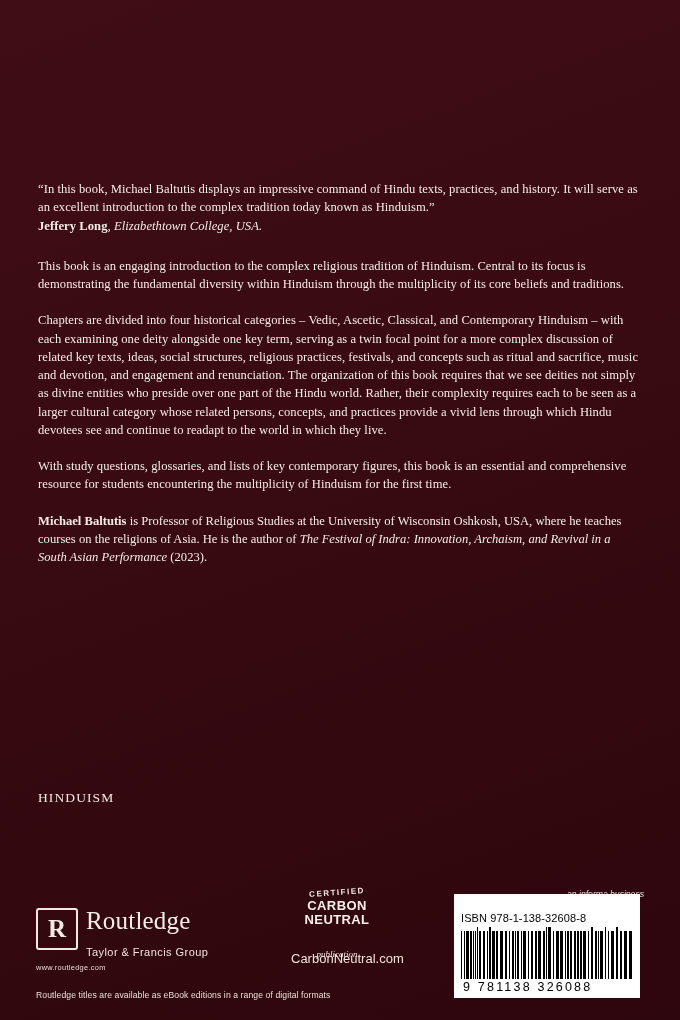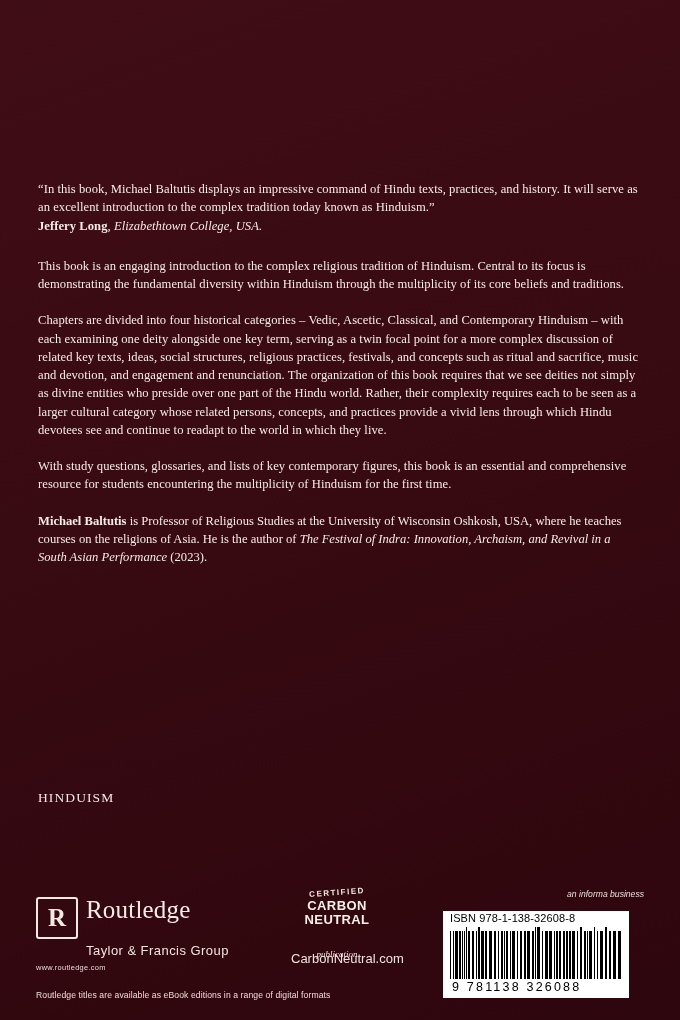--- a/index.html
+++ b/index.html
@@ -105,24 +105,24 @@
   }
   .logo-routledge {
     font-family: "Liberation Serif", serif;
     font-size: 25px;
     line-height: 1;
     letter-spacing: 0.2px;
     color: #f5ece6;
   }
   .logo-tf {
     font-family: "Liberation Sans", sans-serif;
-    font-size: 13px;
+    font-size: 11px;
     letter-spacing: 0.45px;
     color: #f0e4de;
-    margin-top: 21px;
+    margin-top: 13px;
   }
   .logo-url {
     position: absolute;
     left: 36px;
     bottom: 48px;
     font-family: "Liberation Sans", sans-serif;
     font-size: 7.4px;
     letter-spacing: 0.3px;
     color: #e8dad4;
   }
@@ -195,25 +195,25 @@
     position: absolute;
     right: 36px;
     bottom: 121px;
     font-family: "Liberation Sans", sans-serif;
     font-style: italic;
     font-size: 8.6px;
     color: #ecdfd9;
   }
   .isbn-box {
     position: absolute;
-    right: 51px;
+    right: 40px;
     bottom: 22px;
     width: 186px;
     background: #ffffff;
-    padding: 1px 7px 4px 7px;
+    padding: 18px 7px 4px 7px;
     box-sizing: border-box;
     margin-top: 45px;
   }
   .isbn-text {
     font-family: "Liberation Sans", sans-serif;
     font-size: 11px;
     color: #000;
     letter-spacing: 0.1px;
     margin-bottom: 3px;
   }

